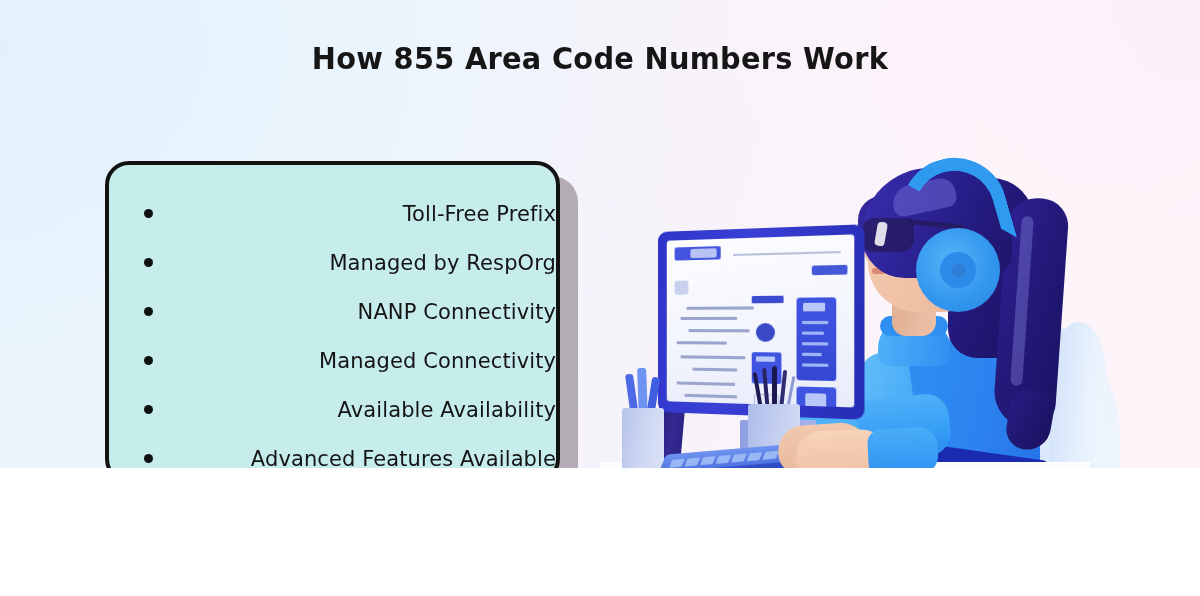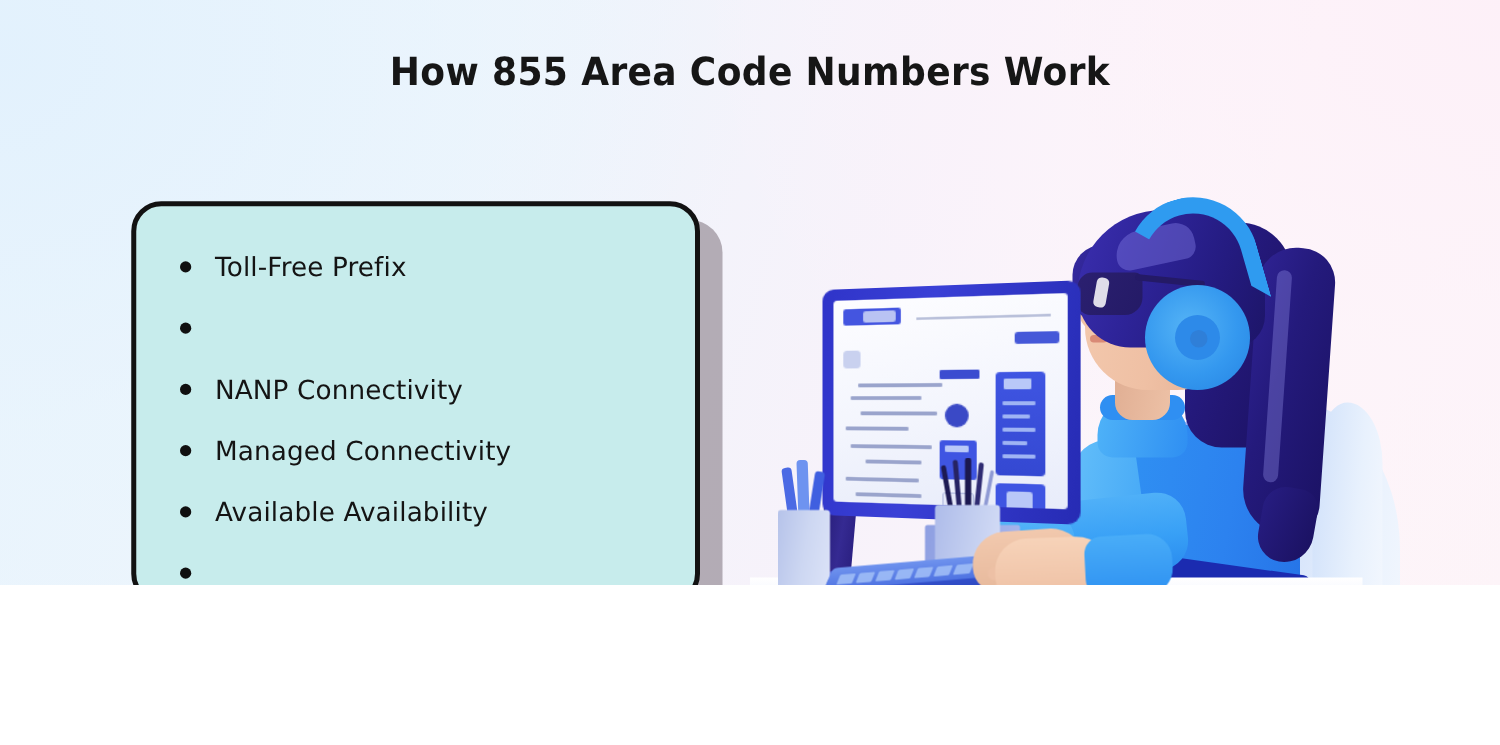--- a/index.html
+++ b/index.html
@@ -70,20 +70,21 @@
     width: 100%;
     margin: 0;
     padding: 0;
     list-style: none;
   }
   .bullet-row {
     display: flex;
     align-items: center;
     height: 49px;
     padding-left: 35px;
+    justify-content: space-between;
   }
   .bullet-dot {
     width: 9px;
     height: 9px;
     background: #101010;
     border-radius: 50%;
     flex: 0 0 auto;
     margin-right: 19px;
   }
   .bullet-text {
@@ -439,35 +440,37 @@
   <div id="card-shadow"></div>
 
   <div id="card">
     <ul id="bullet-list">
       <li class="bullet-row">
         <span class="bullet-dot"></span>
         <span class="bullet-text">Toll-Free Prefix</span>
       </li>
       <li class="bullet-row">
         <span class="bullet-dot"></span>
+        <span class="bullet-text">Managed by RespOrg</span>
       </li>
       <li class="bullet-row">
         <span class="bullet-dot"></span>
         <span class="bullet-text">NANP Connectivity</span>
       </li>
       <li class="bullet-row">
         <span class="bullet-dot"></span>
         <span class="bullet-text">Managed Connectivity</span>
       </li>
       <li class="bullet-row">
         <span class="bullet-dot"></span>
         <span class="bullet-text">Available Availability</span>
       </li>
       <li class="bullet-row">
         <span class="bullet-dot"></span>
+        <span class="bullet-text">Advanced Features Available</span>
       </li>
     </ul>
   </div>
 
   <div id="illustration">
 
     <div class="lyr" id="floor"></div>
 
     <div class="lyr" id="chair-back"></div>
     <div class="lyr" id="chair-back-edge"></div>

